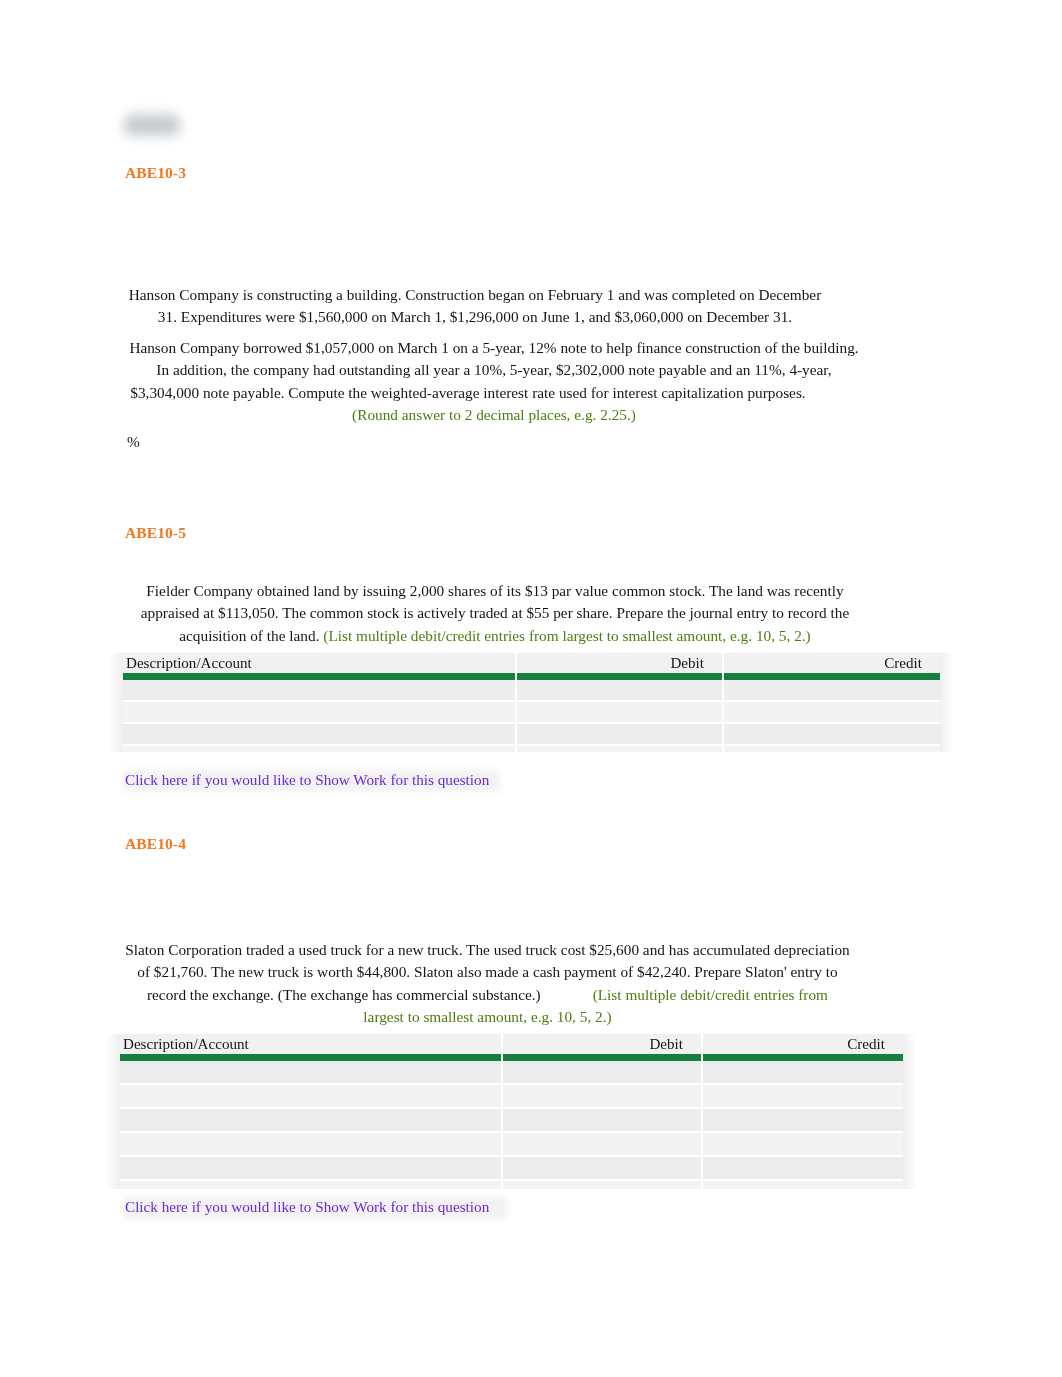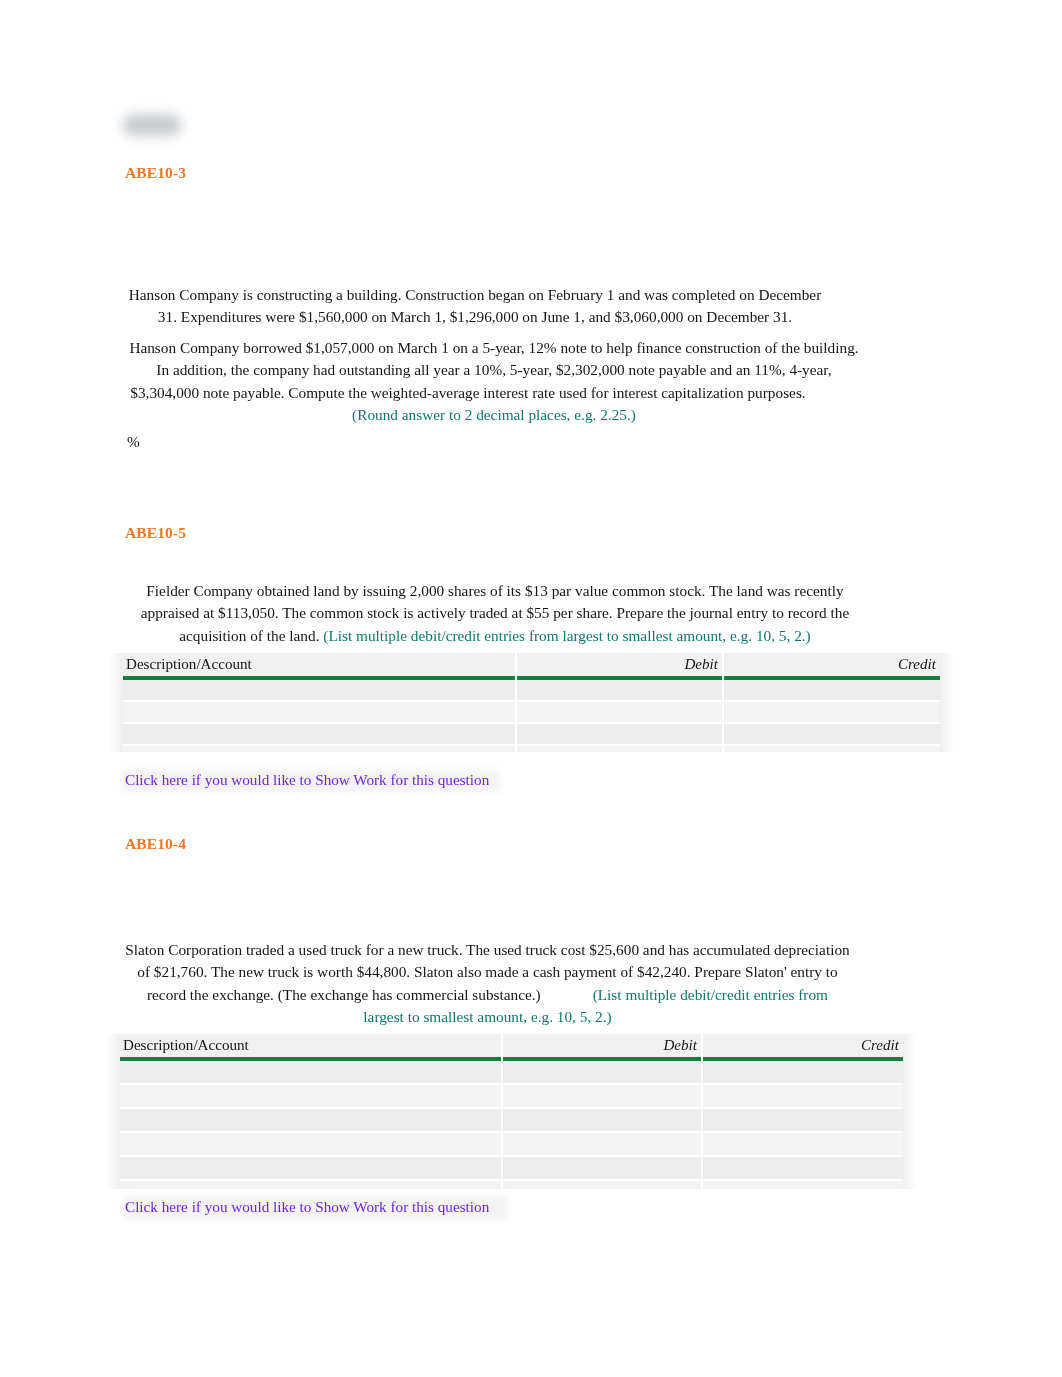--- a/index.html
+++ b/index.html
@@ -49,21 +49,21 @@
   
   .para {
     position: absolute;
     left: 125px;
     font-size: 15.3px;
     line-height: 22.3px;
     color: #151515;
     text-align: center;
   }
   .para .red {
-    color: #0f766e;
+    color: #4d7c0f;
   }
   .para .gap {
     display: inline-block;
     width: 52px;
   }
 
   .percent-mark {
     position: absolute;
     left: 127px;
     font-size: 15.3px;
@@ -81,41 +81,40 @@
     width: 100%;
     box-sizing: border-box;
     border-bottom: 2px solid #ffffff;
     background: #ededed;
   }
   .jtable .jrow.alt {
     background: #f3f3f3;
   }
   .jtable .jrow.header {
     background: #f1f1f1;
-    border-bottom: 4px solid #15803d;
+    border-bottom: 7px solid #15803d;
   }
   .jtable .cell {
     position: absolute;
     top: 0;
     height: 100%;
     box-sizing: border-box;
     display: flex;
     align-items: center;
     font-size: 15.1px;
     color: #151515;
   }
   .jtable .cell.c-desc {
     padding-left: 3px;
     justify-content: flex-start;
   }
   .jtable .cell.c-debit,
   .jtable .cell.c-credit {
-    padding-right: 4px;
+    padding-right: 18px;
     justify-content: flex-end;
-    font-style: italic;
   }
   .jtable .vdiv {
     position: absolute;
     top: 0;
     width: 2px;
     background: #ffffff;
   }
   .jtable .edgefade {
     position: absolute;
     top: 0;

